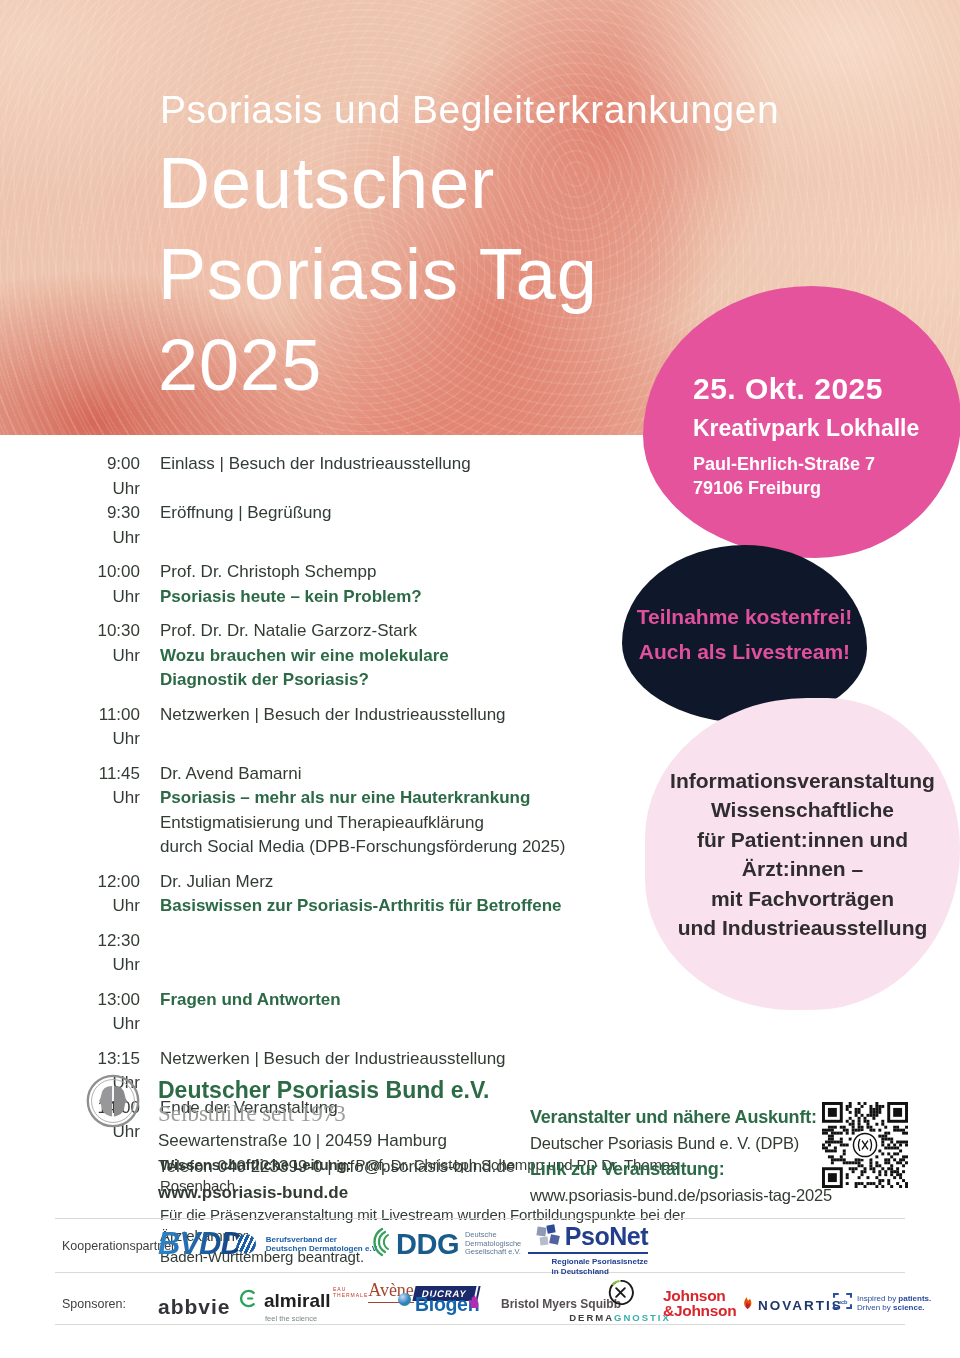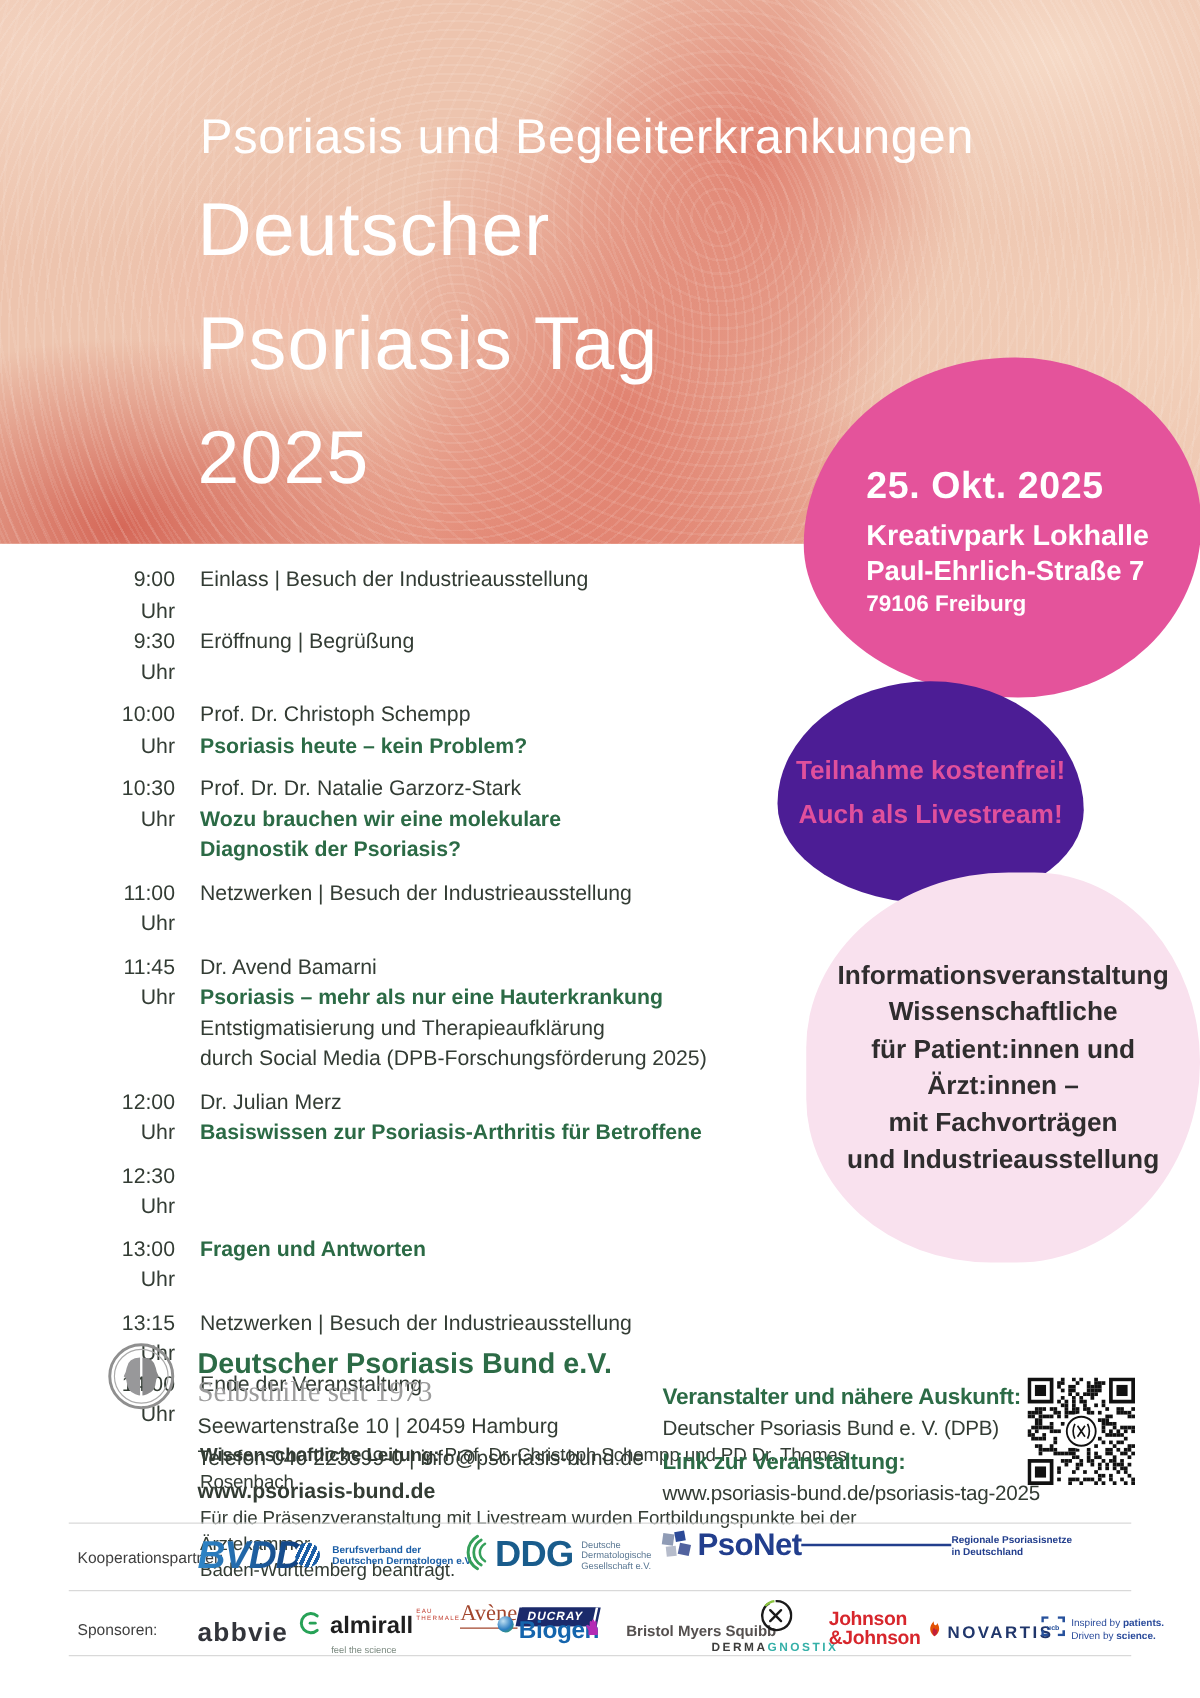--- a/index.html
+++ b/index.html
@@ -17,33 +17,33 @@
       radial-gradient(ellipse 340px 210px at 10% 97%, rgba(210,92,77,.88), rgba(210,92,77,0) 72%),
       radial-gradient(ellipse 520px 230px at 45% 106%, rgba(227,130,111,.9), rgba(227,130,111,0) 76%),
       radial-gradient(ellipse 210px 150px at 24% 55%, rgba(240,186,166,.8), rgba(240,186,166,0) 70%),
       #edc4ae;}
   .skin::after{content:"";position:absolute;inset:0;
     background:
       repeating-radial-gradient(circle at 38% 62%, rgba(255,255,255,.10) 0 1.5px, rgba(255,255,255,0) 1.5px 7px),
       repeating-radial-gradient(circle at 60% 40%, rgba(255,242,236,.09) 0 2px, rgba(255,255,255,0) 2px 11px);}
 
   .kicker{position:absolute;left:160px;top:88px;z-index:2;color:#fff;font-size:39px;letter-spacing:.5px;}
-  .title{position:absolute;left:158px;top:138px;z-index:2;color:#fff;font-size:60px;line-height:91px;font-weight:400;letter-spacing:1px;}
+  .title{position:absolute;left:158px;top:138px;z-index:2;color:#fff;font-size:72px;line-height:91px;font-weight:400;letter-spacing:1px;}
 
   
   .blob{position:absolute;z-index:1;}
   .blob-venue{left:643px;top:286px;width:318px;height:272px;background:#e4539b;
     border-radius:53% 47% 46% 54% / 55% 49% 51% 45%;color:#fff;}
   .blob-venue .inner{padding:86px 0 0 50px;}
   .bv-date{font-size:30px;font-weight:700;letter-spacing:.5px;}
   .bv-name{font-size:23px;font-weight:700;margin-top:9px;}
-  .bv-street{font-size:22px;font-weight:700;margin-top:2px;}
+  .bv-street{font-size:18px;font-weight:700;margin-top:12px;}
   .bv-city{font-size:18px;font-weight:700;margin-top:3px;}
 
-  .blob-free{left:622px;top:545px;width:245px;height:178px;background:#4c1d95;
+  .blob-free{left:622px;top:545px;width:245px;height:178px;background:#0f172a;
     border-radius:50% 50% 48% 52% / 55% 58% 42% 45%;
     display:flex;flex-direction:column;align-items:center;justify-content:center;
     color:#e0509c;font-size:21px;font-weight:700;line-height:35px;}
 
   .blob-info{left:645px;top:698px;width:315px;height:312px;background:#f9e1ee;
     border-radius:55% 45% 50% 50% / 48% 52% 55% 45%;
     display:flex;flex-direction:column;align-items:center;justify-content:center;
     color:#2f2d2e;font-size:21px;font-weight:700;line-height:29.5px;text-align:center;}
 
   
@@ -83,21 +83,21 @@
     background:linear-gradient(90deg,#2f86c8,#0f3e7e);-webkit-background-clip:text;background-clip:text;color:transparent;}
   .bvdd-globe{width:20px;height:20px;border-radius:50%;margin-left:-6px;
     background:repeating-linear-gradient(115deg,#1b5ea6 0 3px,#ffffff 3px 5px);}
   .bvdd-desc{margin-left:10px;font-size:8px;font-weight:700;color:#1b5ea6;line-height:9.5px;}
 
   
   .ddg-word{font-size:29px;font-weight:700;color:#195c8c;margin-left:4px;letter-spacing:-.5px;}
   .ddg-desc{margin-left:6px;font-size:7.5px;color:#5b7893;line-height:8.5px;}
 
   
-  .psonet-col{display:flex;flex-direction:row;align-items:center;}
+  .psonet-col{display:flex;flex-direction:column;align-items:flex-end;}
   .psonet-row{display:flex;align-items:center;}
   .psonet-word{font-size:25px;font-weight:800;color:#223e8d;margin-left:4px;letter-spacing:-.5px;}
   .pso-rule{height:2px;background:#223e8d;width:120px;margin:1px 0 3px;}
   .psonet-desc{font-size:8px;font-weight:700;color:#223e8d;line-height:9.5px;}
   .pso-icon{position:relative;width:26px;height:24px;}
   .pso-icon i{position:absolute;display:block;}
 
   
   .abbvie{font-size:21px;font-weight:600;color:#32343a;letter-spacing:1px;}
   .almirall-col{display:flex;flex-direction:column;}

